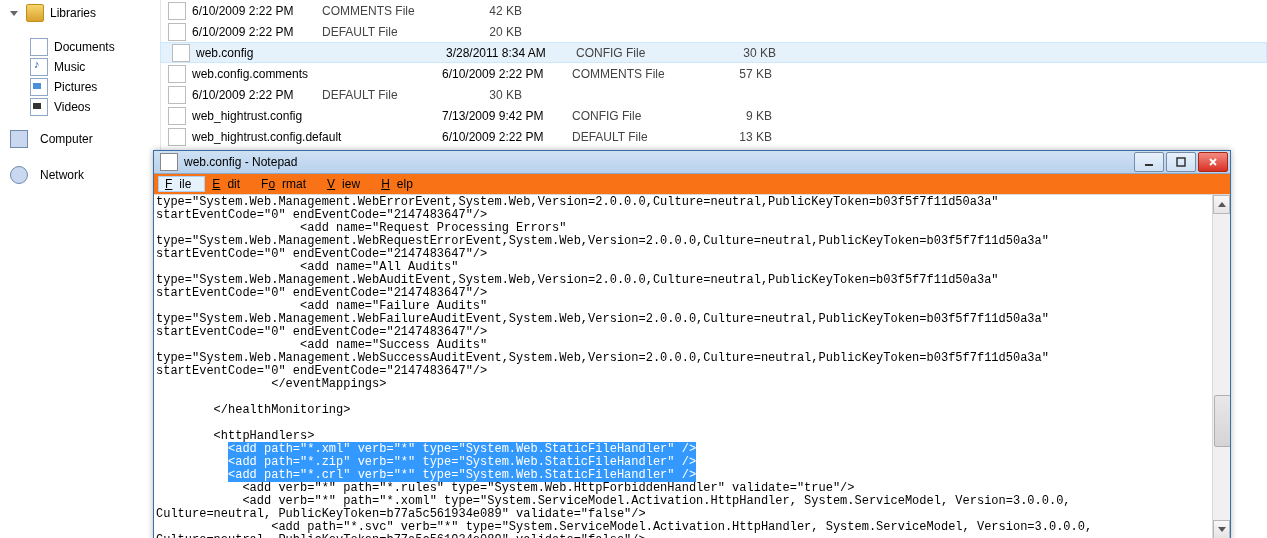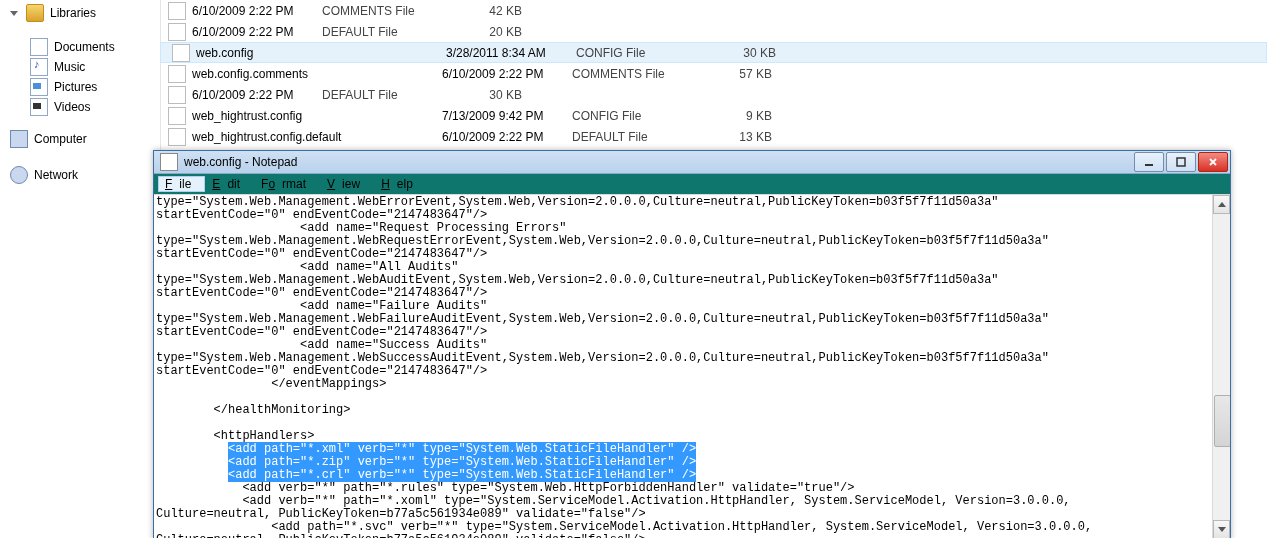--- a/index.html
+++ b/index.html
@@ -14,39 +14,39 @@
   .ico-lib{background:linear-gradient(#f7d56e,#d9a22d);border:1px solid #c28e1a;border-radius:2px}
   .ico-doc{background:#fff;border:1px solid #8fa8c8}
   .ico-music{background:#fff;border:1px solid #8fa8c8;position:relative}
   .ico-music::after{content:"♪";position:absolute;left:3px;top:-1px;font-size:11px;color:#2a5db0}
   .ico-pic{background:#fff;border:1px solid #8fa8c8;position:relative}
   .ico-pic::after{content:"";position:absolute;left:2px;top:4px;width:8px;height:6px;background:#4a90d9}
   .ico-vid{background:#fff;border:1px solid #8fa8c8;position:relative}
   .ico-vid::after{content:"";position:absolute;left:2px;top:4px;width:8px;height:6px;background:#333}
   .ico-comp{background:#c9d8ef;border:1px solid #6f8ab0}
   .ico-net{background:#c9d8ef;border:1px solid #6f8ab0;border-radius:50%}
-  .nav-single{display:flex;align-items:center;gap:6px;margin:0 0 18px 10px}
+  .nav-single{display:flex;align-items:center;gap:12px;margin:0 0 18px 10px}
   
   .filelist{position:absolute;left:160px;top:0;right:0}
   .row{display:flex;align-items:center;height:21px;padding-left:8px}
   .row.sel{background:#e5f1fb;border:1px solid #cce8ff;padding-left:11px;height:19px}
   .row .ico-file{width:16px;height:16px;background:#fff;border:1px solid #bcbcbc;margin-right:6px;flex-shrink:0}
   .c-name{width:250px}
   .c-date{width:130px;color:#000000}
   .c-type{width:140px;color:#444}
   .c-size{width:60px;text-align:right;color:#444}
   
   .np{position:absolute;left:153px;top:150px;width:1076px;height:388px;border:1px solid #3a6ea5;background:#fff;box-shadow:0 0 6px rgba(0,0,0,.3)}
   .np-titlebar{height:22px;background:linear-gradient(#cfe1f4,#b8d1ec);border-bottom:1px solid #8aa8c8;display:flex;align-items:center;padding:0 2px 0 6px}
   .np-ico{width:16px;height:16px;background:#fff;border:1px solid #888;margin-right:6px}
   .np-title{flex:1;font-size:12px}
   .winbtn{width:28px;height:18px;border:1px solid #768ca8;background:linear-gradient(#e9f1fb,#cfe1f4);margin-left:2px;display:flex;align-items:center;justify-content:center;border-radius:2px}
   .winbtn.close{background:linear-gradient(#f28b82,#d93025);border-color:#a52714;color:#fff}
   .winbtn svg{width:10px;height:10px}
-  .np-menu{height:20px;display:flex;align-items:center;padding:0 4px;border-bottom:1px solid #d9d9d9;background:#0f766e}
+  .np-menu{height:20px;display:flex;align-items:center;padding:0 4px;border-bottom:1px solid #d9d9d9;background:#f97316}
   .np-menu span{padding:1px 7px;font-size:12px}
   .np-menu span.active{border:1px solid #aecff7;background:#e5f1fb;padding:0 6px}
   .np-menu span u{text-decoration:underline}
   .np-body{position:relative;height:344px;overflow:hidden}
   .np-text{font-family:"Lucida Console","Courier New",monospace;font-size:12px;line-height:13px;white-space:pre;padding:1px 2px}
   .np-text .hl{background:#3399ff;color:#fff}
   .np-vscroll{position:absolute;right:0;top:0;width:17px;height:100%;background:#f0f0f0;border-left:1px solid #d9d9d9}
   .np-vscroll .btn{height:17px;background:linear-gradient(#f8f8f8,#e4e4e4);border:1px solid #b8b8b8;display:flex;align-items:center;justify-content:center}
   .np-vscroll .thumb{position:absolute;left:1px;width:15px;top:200px;height:50px;background:linear-gradient(#e8e8e8,#d4d4d4);border:1px solid #b0b0b0;border-radius:2px}
   .arr{width:0;height:0;border-left:4px solid transparent;border-right:4px solid transparent}

